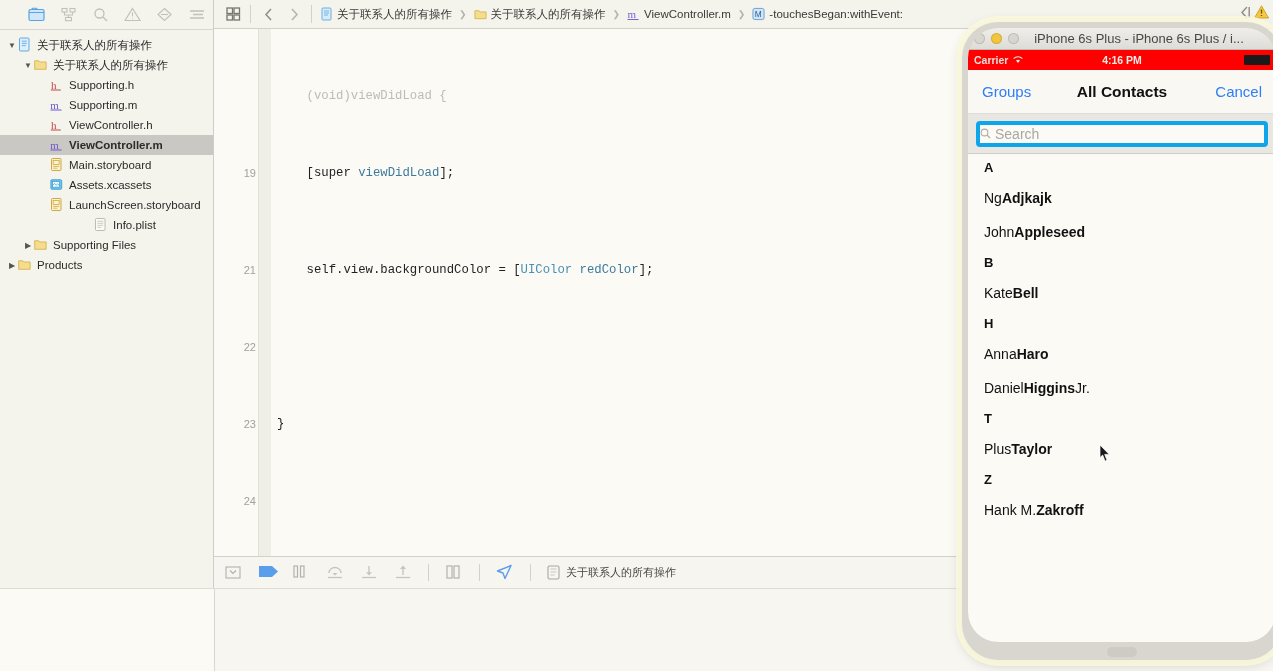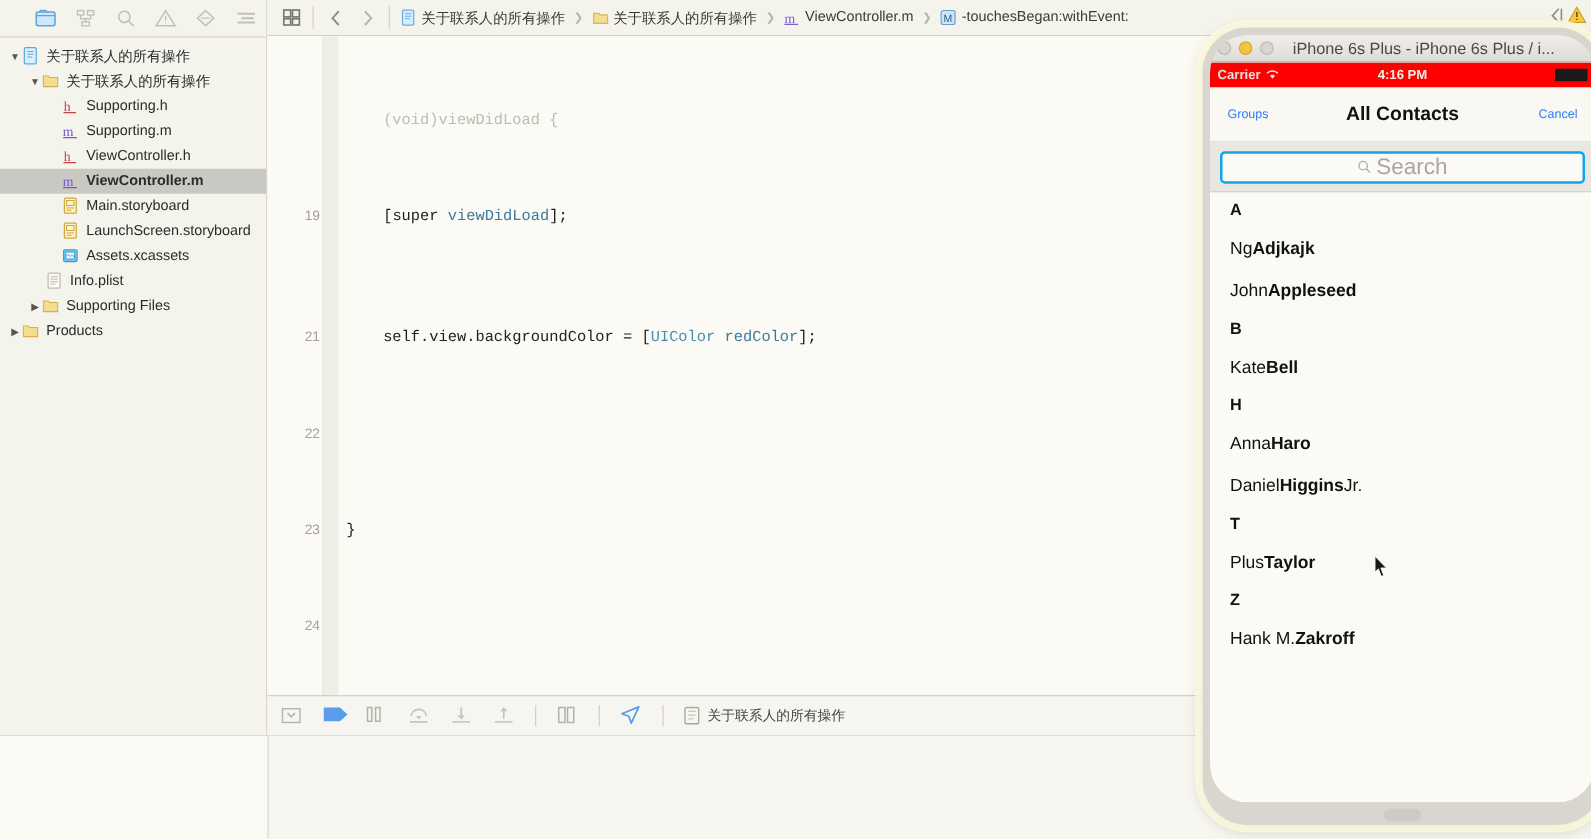--- a/index.html
+++ b/index.html
@@ -180,35 +180,35 @@
   #sim-statusbar .batt {
     margin-left: auto; width: 26px; height: 10px; background: #1a1a1a;
     border-radius: 1px;
   }
   #sim-navbar {
     height: 44px; background: #f9f8f3;
     display: flex; align-items: center; justify-content: space-between;
     padding: 0 14px; border-bottom: 1px solid #ddd;
     position: relative;
   }
-  #sim-navbar .navbtn { color: #2d7ef7; font-size: 10px; }
+  #sim-navbar .navbtn { color: #2d7ef7; font-size: 15px; }
   #sim-navbar .navtitle {
     position: absolute; left: 0; right: 0; text-align: center;
     font-size: 15.5px; font-weight: bold; color: #111;
     pointer-events: none;
   }
   #sim-searchwrap {
     height: 40px; background: #e9e7e1; display: flex; align-items: center;
     padding: 0 8px; border-bottom: 1px solid #cfcdc6;
   }
   #sim-search {
     flex: 1; height: 26px; background: #fbfaf6; border-radius: 4px;
-    display: flex; align-items: center; justify-content: center;
-    color: #a9a79f; font-size: 18px; gap: 4px;
-    border: 2px solid #0ea5e9;
+    display: flex; align-items: center; 
+    color: #a9a79f; font-size: 14px; gap: 4px;
+    border: 4px solid #0ea5e9;
   }
   #sim-list { background: #fbfaf5; }
   .sec-hdr {
     height: 27px; display: flex; align-items: center; padding-left: 16px;
     font-size: 13px; font-weight: bold; color: #111;
   }
   .contact-row {
     height: 34px; display: flex; align-items: center; padding-left: 16px;
     font-size: 14px; color: #111;
   }
@@ -350,40 +350,40 @@
               <rect x="1.5" y="1.5" width="9.5" height="12" rx="1" fill="#fdf2cf" stroke="#cfa93f" stroke-width="1"></rect>
               <rect x="3.2" y="3.4" width="6" height="4" fill="none" stroke="#cfa93f" stroke-width=".8"></rect>
               <path d="M3.2 9.4h6M3.2 11.2h4" stroke="#cfa93f" stroke-width=".8"></path>
             </svg>
           </span>
           <span class="tree-label">Main.storyboard</span>
         </div>
         <div class="tree-row" style="padding-left: 38px;">
           <span class="twisty spacer">▼</span>
           <span class="tree-icon">
+            <svg class="ficon" viewBox="0 0 15 15">
+              <rect x="1" y="2" width="12.5" height="11" rx="1.3" fill="#6ec6f0" stroke="#3c9ccd" stroke-width="1"></rect>
+              <rect x="3" y="4.2" width="8" height="6.4" fill="#e9f8ff" stroke="#3c9ccd" stroke-width=".8"></rect>
+              <path d="M3 8.4l2.2-2 2 1.8 1.6-1.4 2.2 2.2" fill="none" stroke="#3c9ccd" stroke-width=".8"></path>
+            </svg>
+          </span>
+          <span class="tree-label">Assets.xcassets</span>
+        </div>
+        <div class="tree-row" style="padding-left: 38px;">
+          <span class="twisty spacer">▼</span>
+          <span class="tree-icon">
             <svg class="ficon" viewBox="0 0 13 15">
               <rect x="1.5" y="1.5" width="9.5" height="12" rx="1" fill="#fdf2cf" stroke="#cfa93f" stroke-width="1"></rect>
               <rect x="3.2" y="3.4" width="6" height="4" fill="none" stroke="#cfa93f" stroke-width=".8"></rect>
               <path d="M3.2 9.4h6M3.2 11.2h4" stroke="#cfa93f" stroke-width=".8"></path>
             </svg>
           </span>
           <span class="tree-label">LaunchScreen.storyboard</span>
         </div>
-        <div class="tree-row" style="padding-left: 38px;">
-          <span class="twisty spacer">▼</span>
-          <span class="tree-icon">
-            <svg class="ficon" viewBox="0 0 15 15">
-              <rect x="1" y="2" width="12.5" height="11" rx="1.3" fill="#6ec6f0" stroke="#3c9ccd" stroke-width="1"></rect>
-              <rect x="3" y="4.2" width="8" height="6.4" fill="#e9f8ff" stroke="#3c9ccd" stroke-width=".8"></rect>
-              <path d="M3 8.4l2.2-2 2 1.8 1.6-1.4 2.2 2.2" fill="none" stroke="#3c9ccd" stroke-width=".8"></path>
-            </svg>
-          </span>
-          <span class="tree-label">Assets.xcassets</span>
-        </div>
-        <div class="tree-row" style="padding-left: 25px;">
+        <div class="tree-row" style="padding-left: 25px; justify-content: center;">
           <span class="twisty spacer">▼</span>
           <span class="tree-icon">
             <svg class="ficon" viewBox="0 0 13 15">
               <rect x="1.5" y="1.5" width="9.5" height="12" rx="1" fill="#fbfaf5" stroke="#bdbcb2" stroke-width="1"></rect>
               <path d="M3.3 4.3h6M3.3 6.3h6M3.3 8.3h6M3.3 10.3h4" stroke="#c9c8be" stroke-width=".9"></path>
             </svg>
           </span>
           <span class="tree-label">Info.plist</span>
         </div>
         <div class="tree-row" style="padding-left: 22px;">

